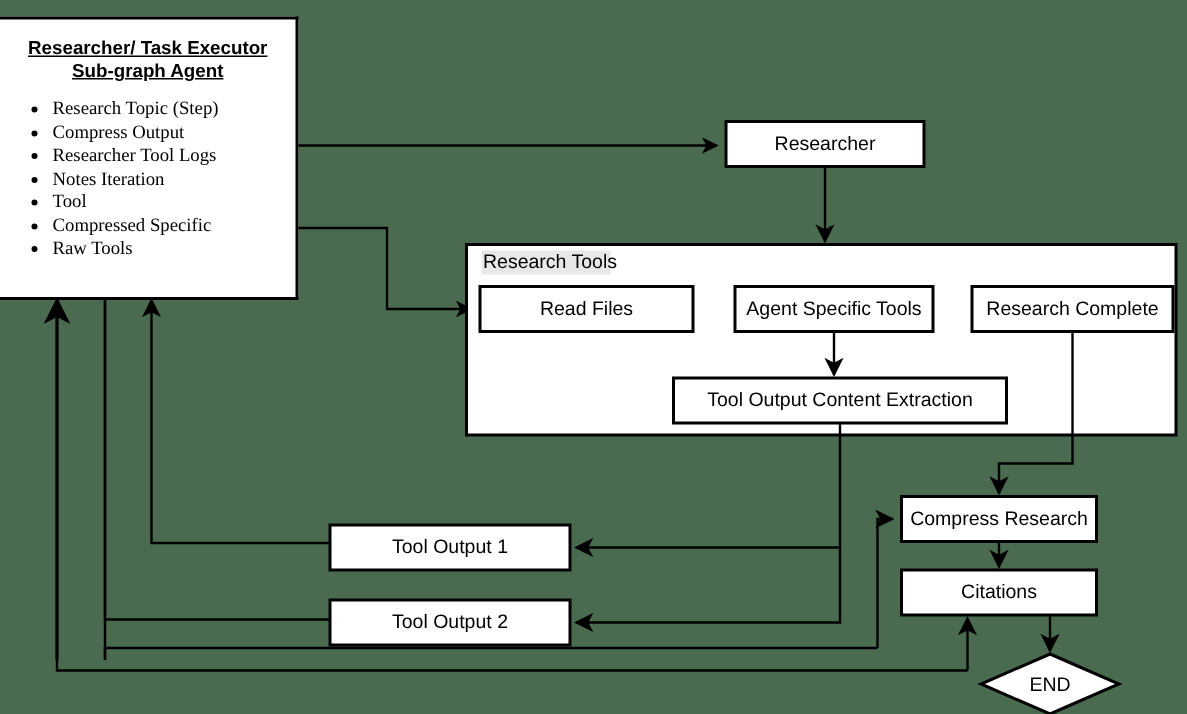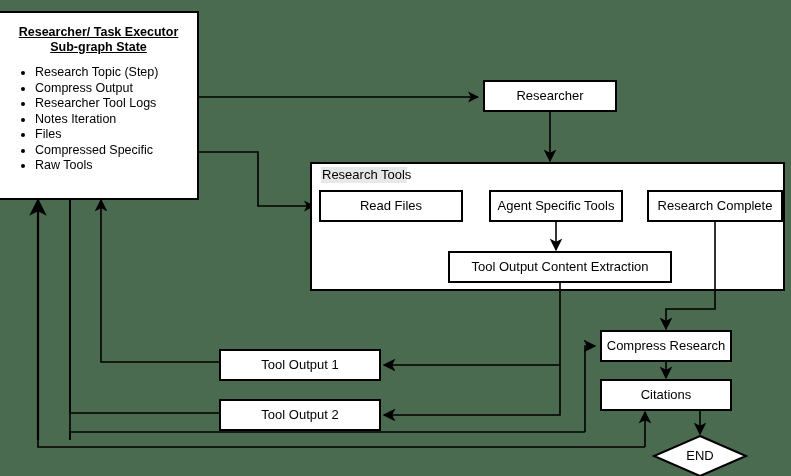--- a/index.html
+++ b/index.html
@@ -85,42 +85,43 @@
     text-decoration: underline;
     color: #000;
     margin-bottom: 10px;
   }
   .state-list {
     margin: 0;
     padding-left: 25px;
     font-size: 12.5px;
     line-height: 15.5px;
     color: #000;
+    font-family: Liberation Serif, serif;
   }
   .state-list li {
     margin: 0;
     padding: 0;
   }
 </style>
 </head>
 <body>
 
 <div id="canvas">
 
   <div class="state-panel">
     <div class="state-title">
       <span>Researcher/ Task Executor</span><br>
-      <span>Sub-graph State</span>
+      <span>Sub-graph Agent</span>
     </div>
     <ul class="state-list">
       <li>Research Topic (Step)</li>
       <li>Compress Output</li>
       <li>Researcher Tool Logs</li>
       <li>Notes Iteration</li>
-      <li>Files</li>
+      <li>Tool</li>
       <li>Compressed Specific</li>
       <li>Raw Tools</li>
     </ul>
   </div>
 
   <svg class="flow" viewBox="0 0 791 476">
     <defs>
       <marker id="arrow" viewBox="0 0 10 10" refX="9" refY="5" markerWidth="7" markerHeight="7" orient="auto-start-reverse">
         <path d="M 0 0 L 10 5 L 0 10 L 2.6 5 z" fill="#000000"></path>
       </marker>

